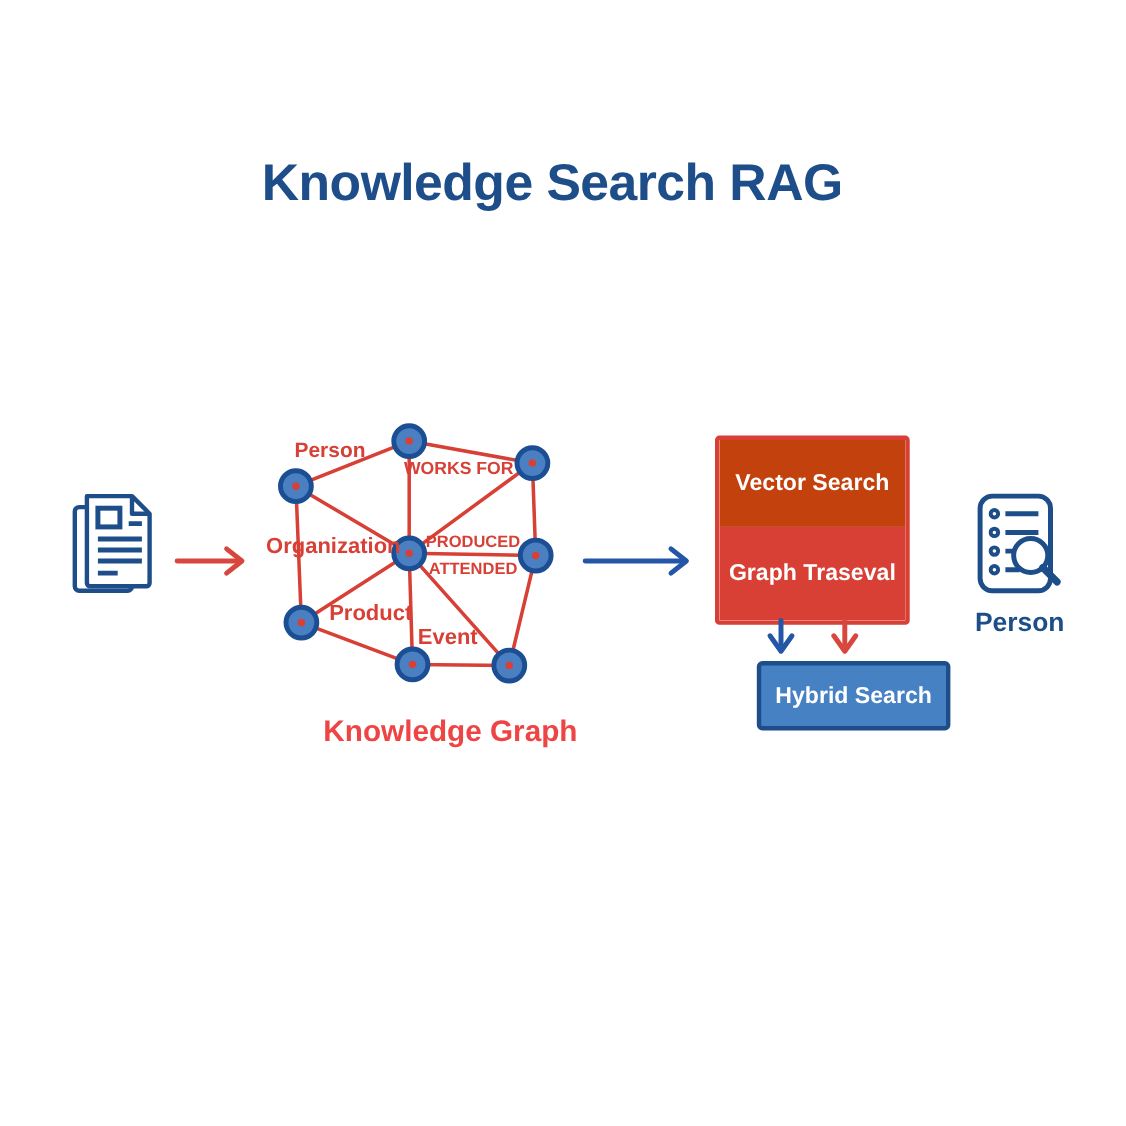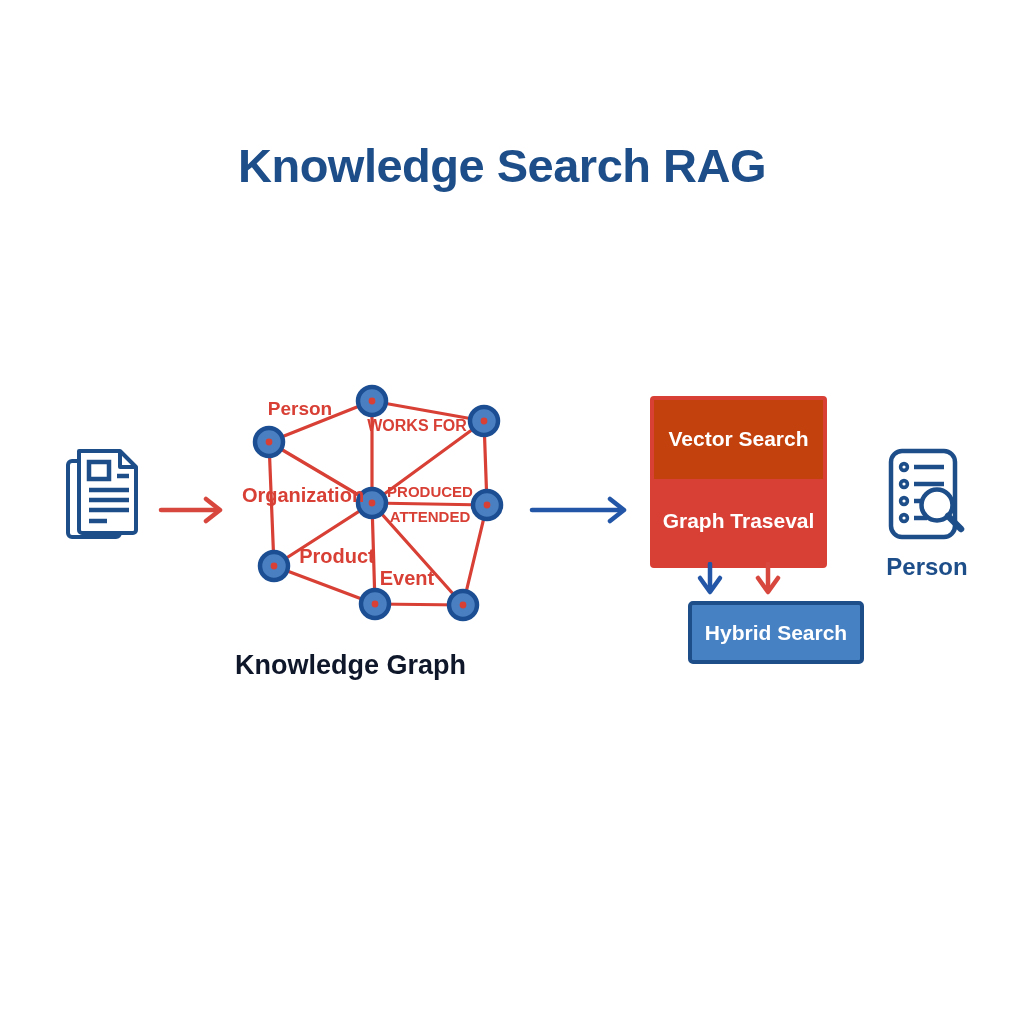--- a/index.html
+++ b/index.html
@@ -16,22 +16,22 @@
     position:absolute; width:150px; text-align:center;
     font-size:24px; font-weight:600; color:#1d4e89;
   }
   #documents-icon { position:absolute; left:63px; top:448px; }
   #documents-label { left:23px; top:553px; }
   #results-icon { position:absolute; left:884px; top:448px; }
   #results-label { left:852px; top:553px; }
   #arrow-doc-graph { position:absolute; left:158px; top:494px; }
   #graph-svg { position:absolute; left:235px; top:375px; }
   #graph-caption {
-    position:absolute; left:235px; top:650px; width:290px; text-align:left;
-    font-size:27px; font-weight:600; color:#0f172a;
+    position:absolute; left:235px; top:650px; width:290px; text-align:right;
+    font-size:27px; font-weight:600; color:#ef4444;
   }
   #arrow-graph-box { position:absolute; left:528px; top:494px; }
   #search-box {
     position:absolute; left:650px; top:396px; width:177px; height:172px;
     box-sizing:border-box; border:4px solid #d83f35; border-radius:4px;
     display:flex; flex-direction:column; overflow:hidden;
   }
   #vector-section {
     height:48%; background:#c2410c; color:#ffffff;
     display:flex; align-items:center; justify-content:center;

